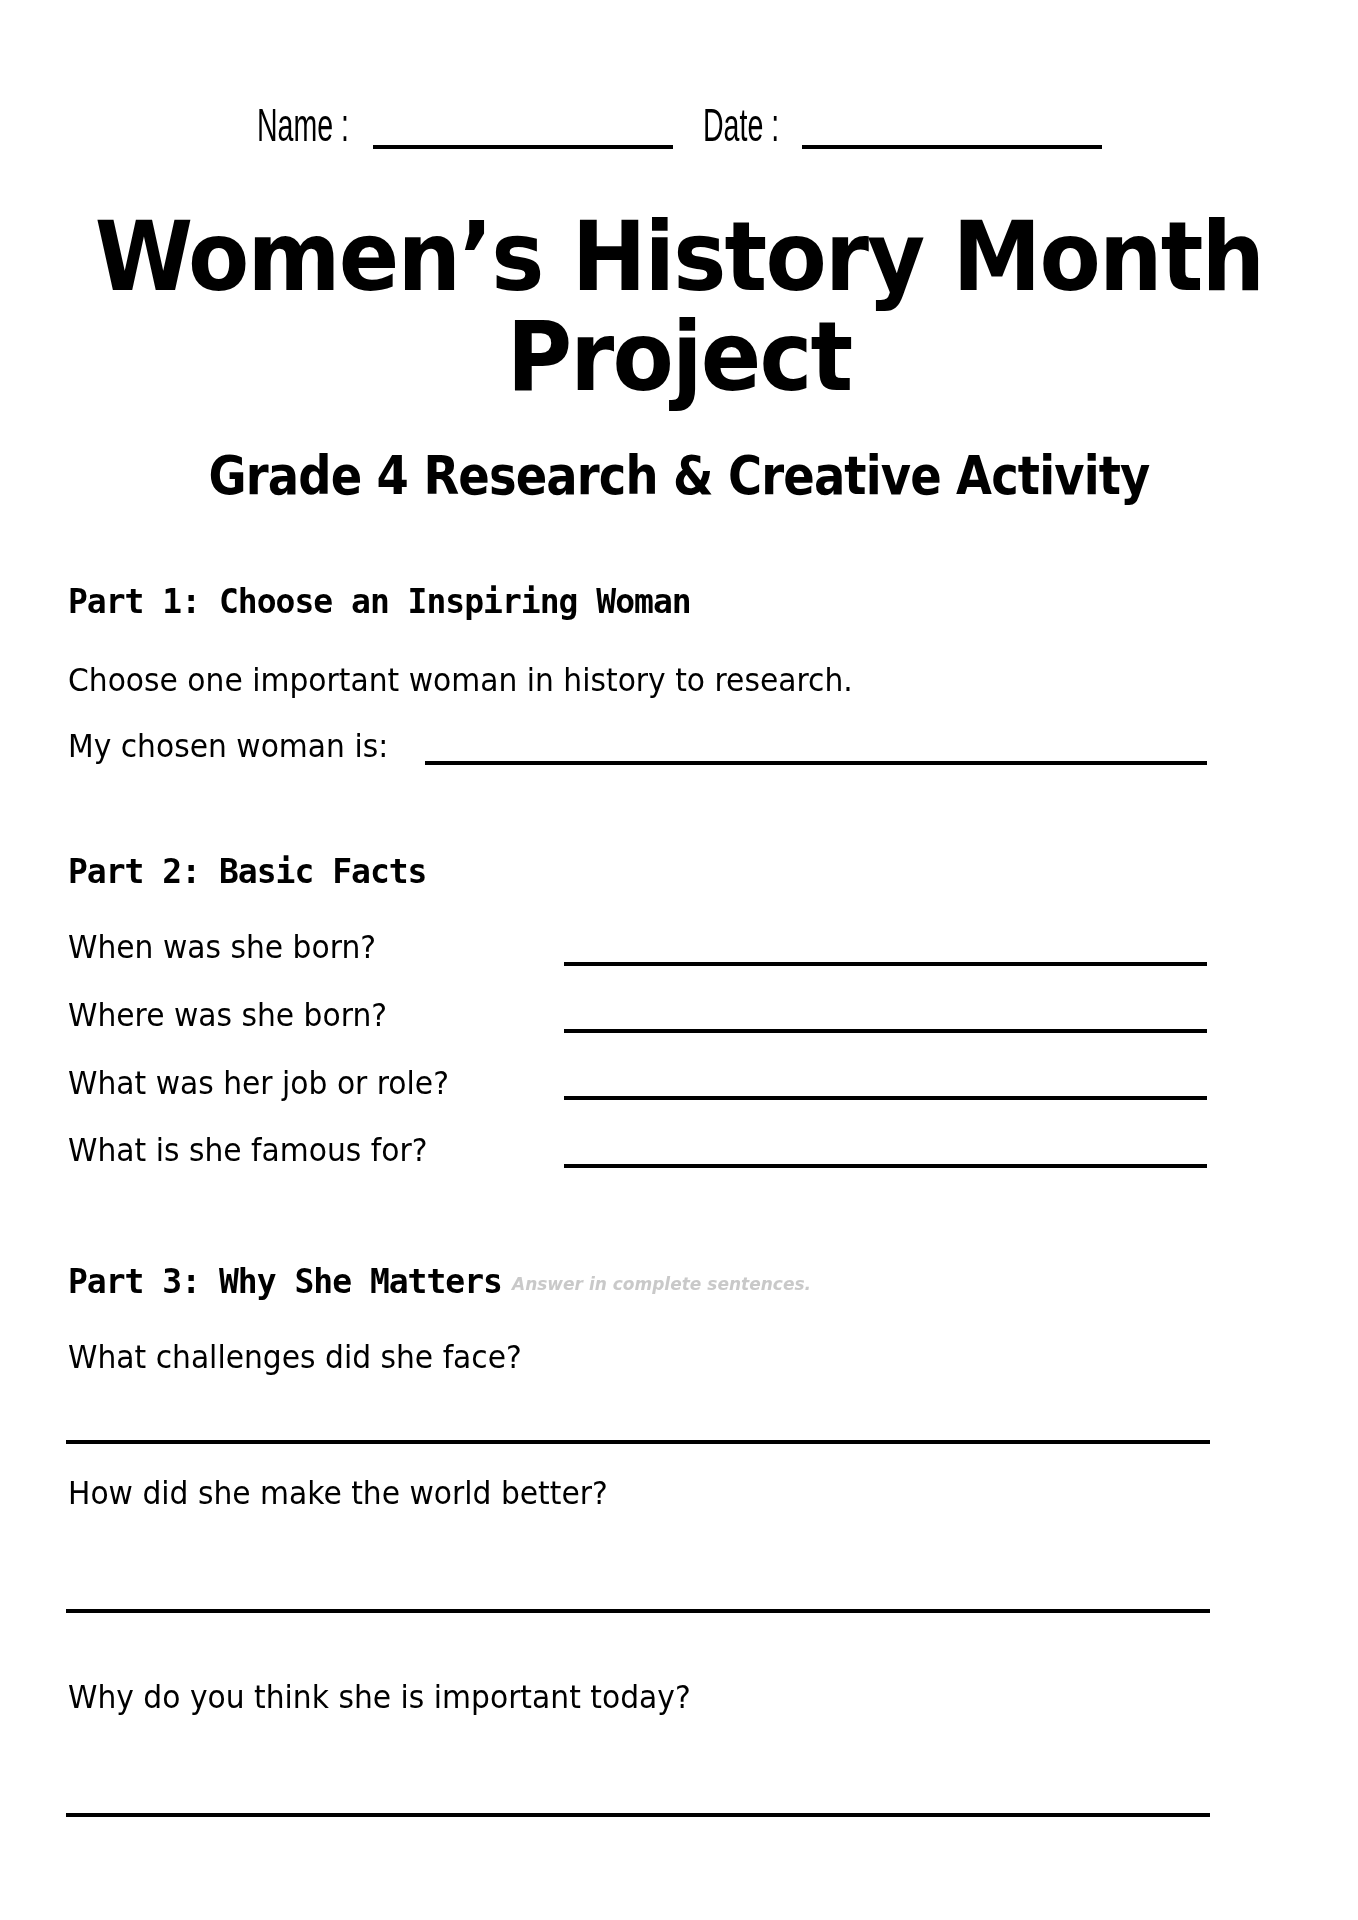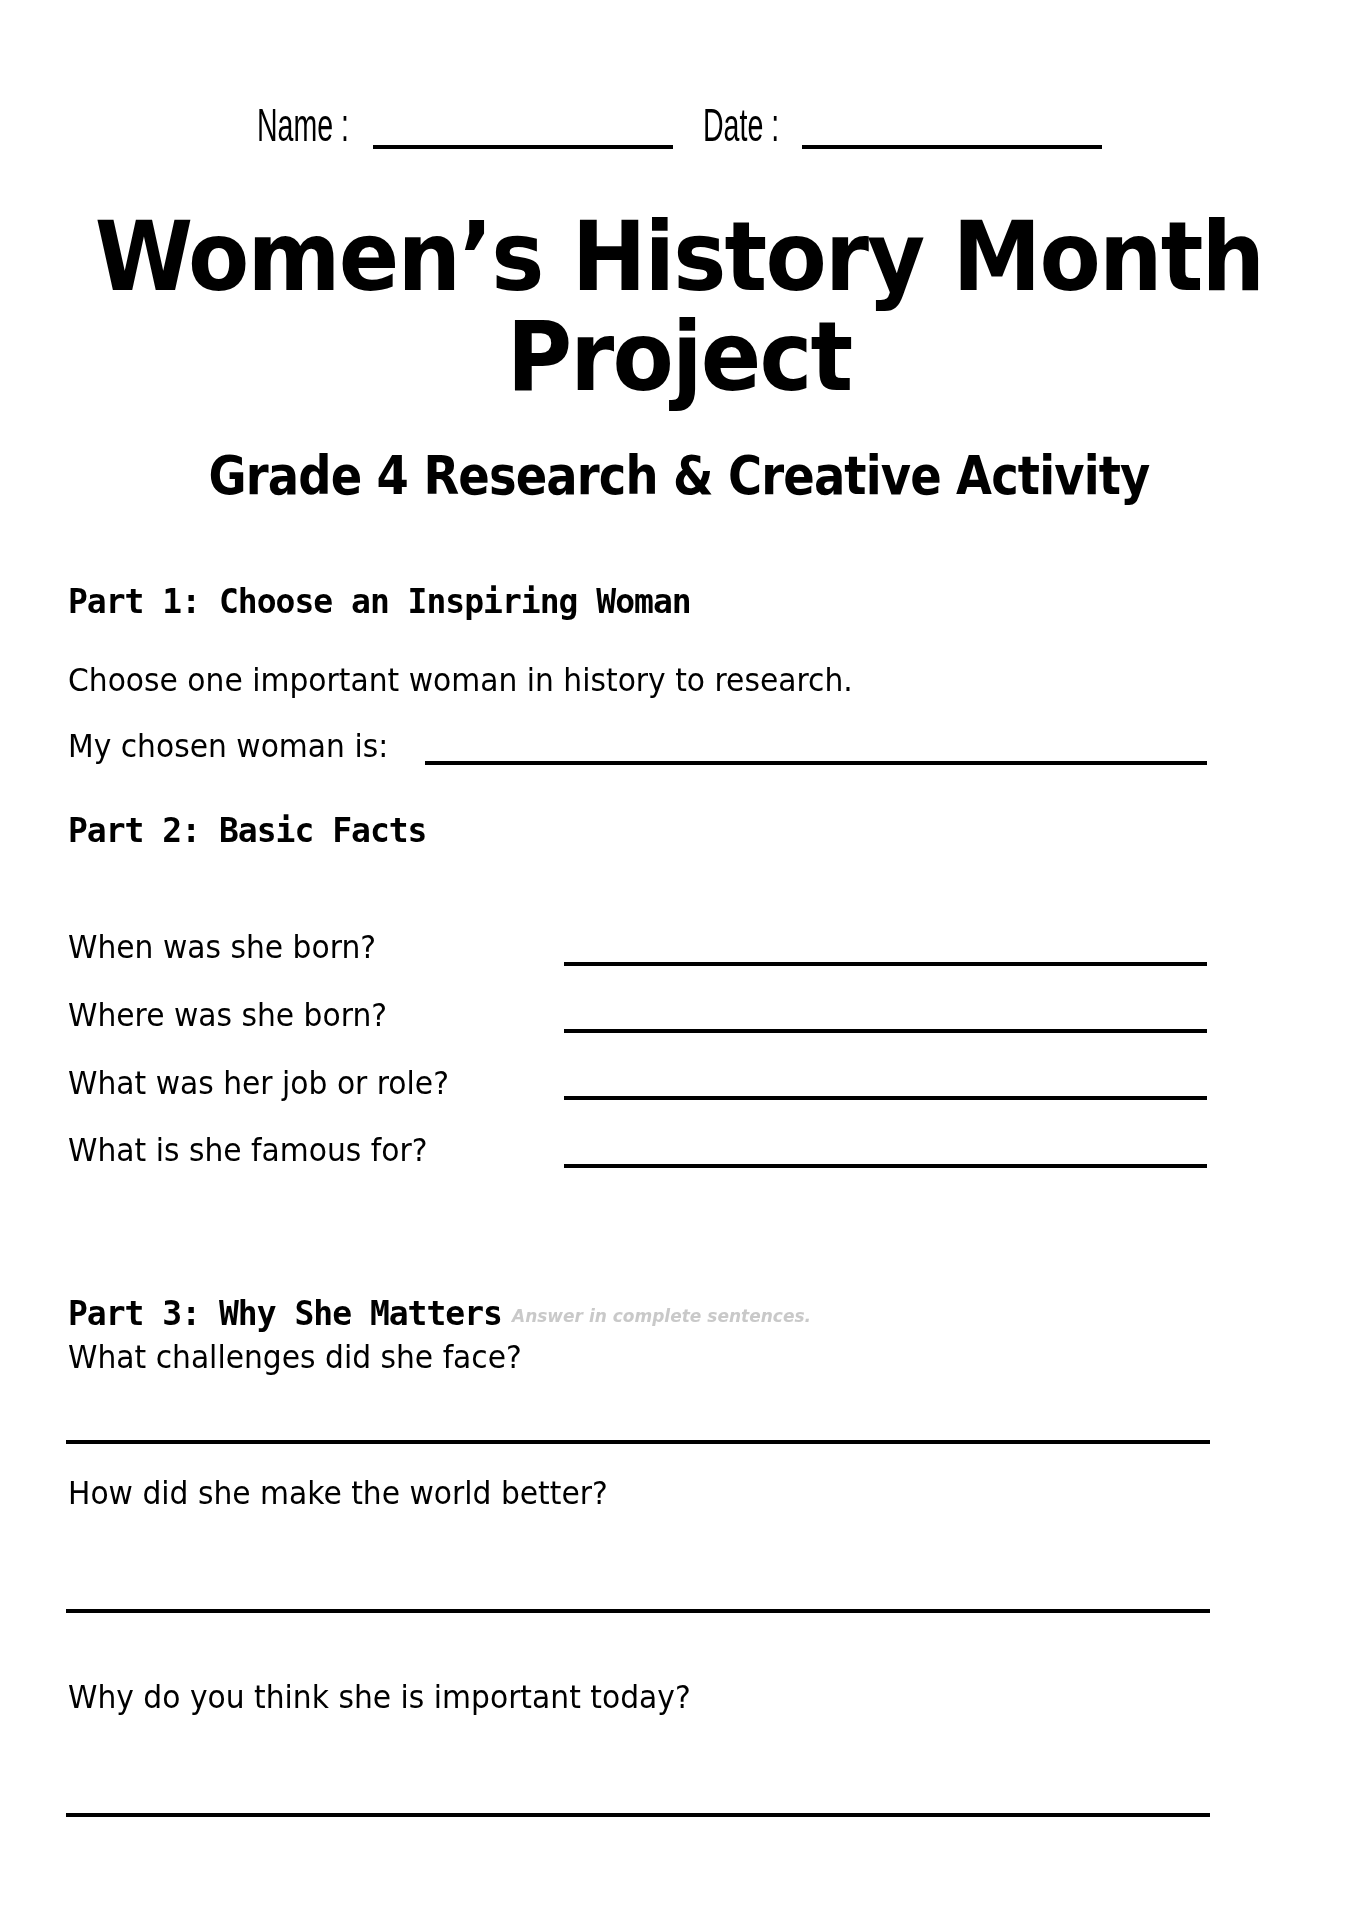--- a/index.html
+++ b/index.html
@@ -35,35 +35,35 @@
 
 <div class="abs title" style="top:207px;">Women’s History Month</div>
 <div class="abs title" style="top:307px;">Project</div>
 <div class="abs subtitle" style="top:446px;">Grade 4 Research &amp; Creative Activity</div>
 
 <div class="abs part-h" style="top:582px;text-align:center;">Part 1: Choose an Inspiring Woman</div>
 <div class="abs body-t" style="top:660px;">Choose one important woman in history to research.</div>
 <div class="abs body-t" style="top:726px;">My chosen woman is:</div>
 <div class="rule" style="left:425px; top:761px; width:782px;"></div>
 
-<div class="abs part-h" style="top:811px;">Part 2: Basic Facts</div>
+<div class="abs part-h" style="top:852px;">Part 2: Basic Facts</div>
 
 <div class="abs body-t" style="top:927px;">When was she born?</div>
 <div class="rule" style="left:564px; top:962px; width:643px;"></div>
 
 <div class="abs body-t" style="top:995px;">Where was she born?</div>
 <div class="rule" style="left:564px; top:1029px; width:643px;"></div>
 
 <div class="abs body-t" style="top:1063px;">What was her job or role?</div>
 <div class="rule" style="left:564px; top:1096px; width:643px;"></div>
 
 <div class="abs body-t" style="top:1130px;">What is she famous for?</div>
 <div class="rule" style="left:564px; top:1164px; width:643px;"></div>
 
-<div class="abs part-h" style="top:1262px;margin-top:32px;">
+<div class="abs part-h" style="top:1262px;">
   <span>Part 3: Why She Matters</span><span class="hint">Answer in complete sentences.</span>
 </div>
 
 <div class="abs body-t" style="top:1337px;">What challenges did she face?</div>
 <div class="rule" style="left:66px; top:1440px; width:1144px;"></div>
 
 <div class="abs body-t" style="top:1473px;">How did she make the world better?</div>
 <div class="rule" style="left:66px; top:1609px; width:1144px;"></div>
 
 <div class="abs body-t" style="top:1677px;">Why do you think she is important today?</div>

